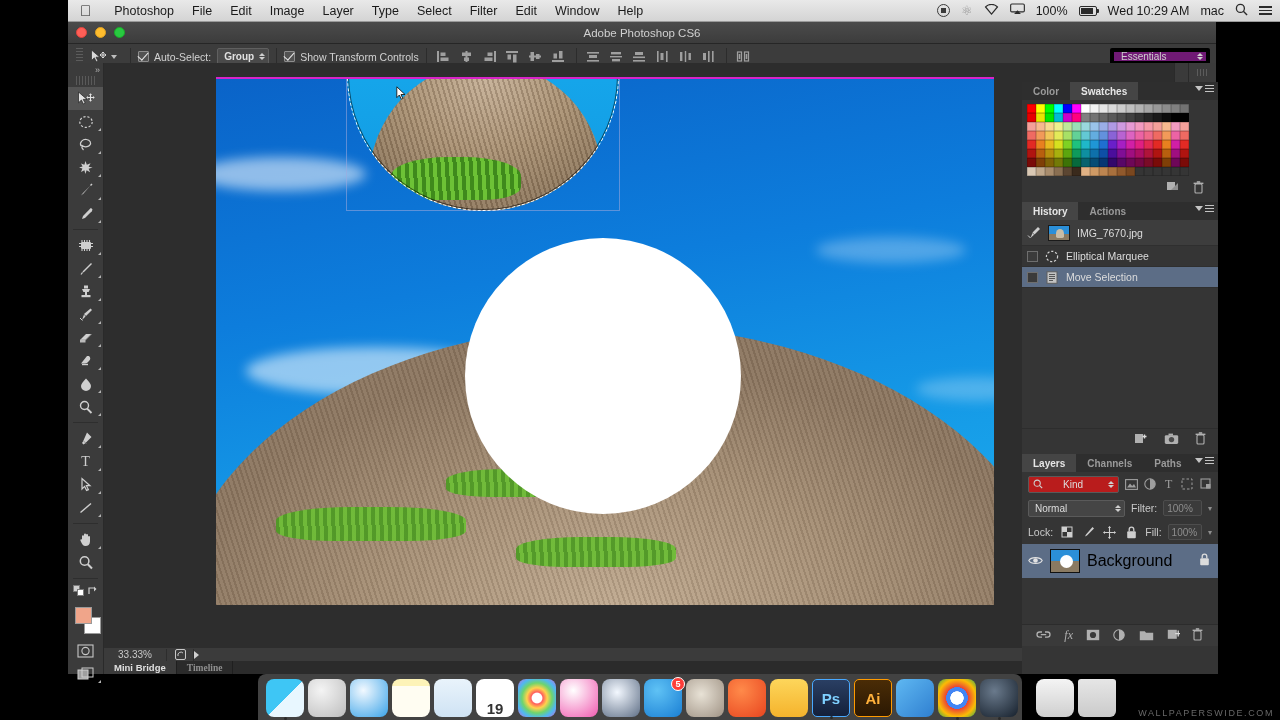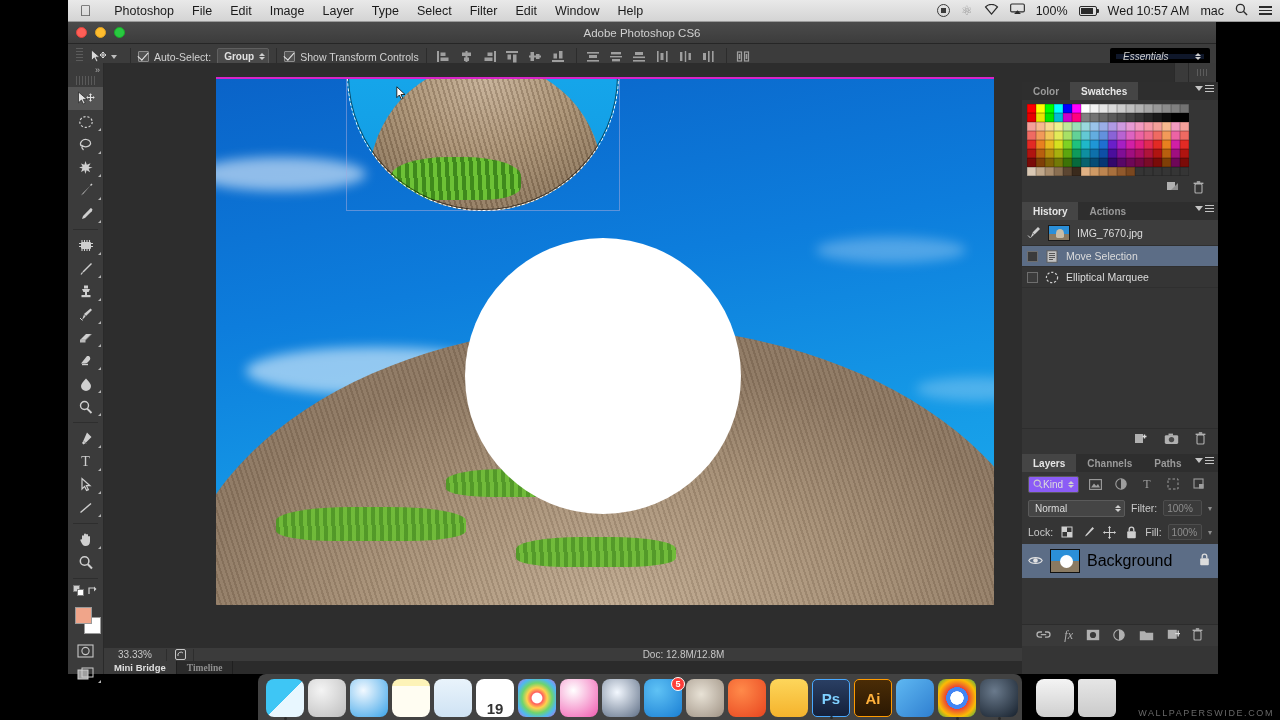--- a/index.html
+++ b/index.html
@@ -59,22 +59,22 @@
   .selbox{display:inline-flex;align-items:center;justify-content:space-between;
     height:17px;min-width:52px;background:#4a4a4a;border:1px solid #606060;border-radius:2px;
     padding:0 3px 0 6px;margin:0 0 0 6px;font-size:10px;color:#e0e0e0;font-weight:bold;}
   .updown{display:flex;flex-direction:column;gap:1px;margin-left:5px;}
   .updown i{border-left:3px solid transparent;border-right:3px solid transparent;display:block;}
   .updown i.u{border-bottom:3.5px solid #cfcfcf;}
   .updown i.d{border-top:3.5px solid #cfcfcf;}
   .align-grp{display:flex;align-items:center;gap:3px;}
   .abtn{width:20px;height:20px;display:flex;align-items:center;justify-content:center;opacity:.62;}
   .essentials{margin-left:auto;margin-right:6px;display:inline-flex;align-items:center;
-    justify-content:space-between;height:17px;width:100px;background:#0f172a;
-    border:6px solid #000000;border-radius:2px;padding:0 3px 0 7px;font-size:10px;color:#cfcfcf;font-style:italic;}
+    justify-content:space-between;height:17px;width:100px;background:#701a75;
+    border:4px solid #000000;border-radius:2px;padding:0 3px 0 7px;font-size:10px;color:#cfcfcf;}
 
   
   .tabbar{height:19px;background:#2b2b2b;display:flex;align-items:stretch;padding-left:36px;}
   .tab{display:flex;align-items:center;gap:6px;padding:0 12px;font-size:10.5px;
     border-right:1px solid #1d1d1d;white-space:nowrap;}
   .tab.active{background:#3b3b3b;color:#e4e4e4;font-weight:bold;}
   .tab.inactive{background:#2b2b2b;color:#9a9a9a;font-weight:bold;}
   .tabx{font-size:10px;color:#8f8f8f;}
 
   
@@ -171,22 +171,22 @@
   .hrow.head{height:26px;background:#3d3d3d;}
   .hrow.sel{background:#5c6d86;}
   .hbox{width:11px;height:11px;border:1px solid #6e6e6e;background:#3b3b3b;}
   .hthumbimg{width:22px;height:16px;border:1px solid #1a1a1a;
     background:linear-gradient(#2b8fd8 0 55%,#8a7a62 55% 100%);position:relative;overflow:hidden;}
   .hthumbimg::after{content:"";position:absolute;left:7px;top:3px;width:8px;height:9px;background:#c9bda6;border-radius:50% 50% 20% 20%;}
   .hico{width:14px;height:14px;display:flex;align-items:center;justify-content:center;color:#c9c9c9;font-size:11px;}
   .hfoot{height:22px;display:flex;align-items:center;justify-content:flex-end;gap:16px;padding-right:12px;color:#b5b5b5;font-size:11px;border-top:1px solid #2d2d2d;}
 
   .lrow{height:24px;display:flex;align-items:center;gap:6px;padding:0 6px;font-size:10.5px;color:#dcdcdc;}
-  .kindbox{display:inline-flex;align-items:center;height:17px;background:#8b5cf6;border:1px solid #5a5a5a;
-    border-radius:2px;padding:0 4px;gap:0;font-size:10px;color:#dedede;}
+  .kindbox{display:inline-flex;align-items:center;height:17px;background:#b91c1c;border:1px solid #5a5a5a;
+    border-radius:2px;padding:0 4px;gap:20px;font-size:10px;color:#dedede;}
   .filt{width:20px;height:18px;display:flex;align-items:center;justify-content:center;color:#9e9e9e;font-size:11px;}
   .selwide{display:inline-flex;align-items:center;justify-content:space-between;height:17px;width:106px;
     background:#454545;border:1px solid #5a5a5a;border-radius:2px;padding:0 3px 0 6px;font-size:10px;color:#dedede;}
   .opacbox{display:inline-flex;align-items:center;justify-content:space-between;height:16px;width:42px;
     background:#3b3b3b;border:1px solid #4d4d4d;border-radius:2px;padding:0 3px;font-size:10px;color:#8e8e8e;}
   .layerrow{height:34px;display:flex;align-items:center;gap:7px;padding:0 8px 0 6px;background:#5c6d86;}
   .lthumb{width:30px;height:24px;border:1px solid #111;background:linear-gradient(#2b8fd8 0 52%,#8a7a62 52% 100%);
     position:relative;overflow:hidden;}
   .lthumb i{position:absolute;left:9px;top:5px;width:13px;height:13px;background:#fff;border-radius:50%;}
   .lfoot{position:absolute;left:0;right:0;bottom:0;height:22px;background:#3a3a3a;border-top:1px solid #2c2c2c;
@@ -240,21 +240,21 @@
             <rect x="0.7" y="0.7" width="14.6" height="8.4" rx="1.3" fill="none" stroke="#2b2b2b" stroke-width="1.2"></rect>
             <path d="M8 7.2 L11.6 11.4 L4.4 11.4 Z" fill="#2b2b2b"></path>
           </svg>
       </span>
       <span class="mi">100%</span>
       <span class="ic-batt">
         <span class="battbody">
             <span class="battfill"></span>
           </span>
       </span>
-      <span class="mi">Wed 10:57 AM</span>
+      <span class="mi">Wed 10:29 AM</span>
       <span class="mi">mac</span>
       <span>
         <svg class="ic-search" viewBox="0 0 14 14">
             <circle cx="5.8" cy="5.8" r="4.3" fill="none" stroke="#2b2b2b" stroke-width="1.4"></circle>
             <line x1="9" y1="9" x2="13" y2="13" stroke="#2b2b2b" stroke-width="1.5"></line>
           </svg>
       </span>
       <span class="ic-list">
           <b></b>
           <b></b>
@@ -634,21 +634,20 @@
       <div class="statusbar">
         <span class="zoomv">33.33%</span>
         <span class="stsep"></span>
         <span style="width:26px;display:flex;align-items:center;justify-content:center;">
           <svg width="11" height="11" viewBox="0 0 11 11">
               <rect x="0.5" y="0.5" width="10" height="10" rx="1.5" fill="none" stroke="#c8c8c8"></rect>
               <path d="M3 7 a3 3 0 0 1 5-3" fill="none" stroke="#c8c8c8" stroke-width="1"></path>
             </svg>
         </span>
         <span class="stsep"></span>
-        <span class="docinfo">Doc: 12.8M/12.8M</span>
         <span class="arrowr"></span>
       </div>
 
       <div class="bottomtabs">
         <div class="btab act">Mini Bridge</div>
         <div class="btab ina">Timeline</div>
       </div>
     </div>
 
     <div class="rail">
@@ -881,39 +880,39 @@
               <path d="M11 1 L13 3 L7.5 8.5 L5.5 6.5 Z" fill="#cfcfcf"></path>
               <path d="M5.5 7 L3.5 12 L7 8.8 Z" fill="#cfcfcf"></path>
               <path d="M1 9.5 L3.5 12" stroke="#cfcfcf" stroke-width="1"></path>
             </svg>
         </span>
         <span class="hthumbimg"></span>
         <span>IMG_7670.jpg</span>
       </div>
 
 
+      <div class="hrow">
+        <span class="hbox"></span>
+        <span class="hico">
+          <svg width="14" height="13" viewBox="0 0 14 13">
+              <ellipse cx="7" cy="6.5" rx="5.6" ry="5.2" fill="none" stroke="#cfcfcf" stroke-width="1.2" stroke-dasharray="2.2 1.8"></ellipse>
+            </svg>
+        </span>
+        <span>Elliptical Marquee</span>
+      </div>
+
       <div class="hrow sel">
         <span class="hbox"></span>
         <span class="hico">
           <svg width="12" height="13" viewBox="0 0 12 13">
               <rect x="1" y="0.8" width="10" height="11.5" fill="#c2c2c2" stroke="#5e5e5e"></rect>
               <path d="M3 3.5 h6 M3 5.5 h6 M3 7.5 h6 M3 9.5 h4" stroke="#4a4a4a" stroke-width=".9"></path>
             </svg>
         </span>
         <span>Move Selection</span>
-      </div>
-
-      <div class="hrow">
-        <span class="hbox"></span>
-        <span class="hico">
-          <svg width="14" height="13" viewBox="0 0 14 13">
-              <ellipse cx="7" cy="6.5" rx="5.6" ry="5.2" fill="none" stroke="#cfcfcf" stroke-width="1.2" stroke-dasharray="2.2 1.8"></ellipse>
-            </svg>
-        </span>
-        <span>Elliptical Marquee</span>
       </div>
 
       <div style="height:140px;background:#353535;"></div>
 
       <div class="hfoot">
         <span>
           <svg width="14" height="13" viewBox="0 0 14 13">
               <rect x="1" y="2" width="8" height="9" fill="#b0b0b0"></rect>
               <path d="M10.5 2.5 v4 M8.5 4.5 h4" stroke="#dcdcdc" stroke-width="1.4"></path>
             </svg>

